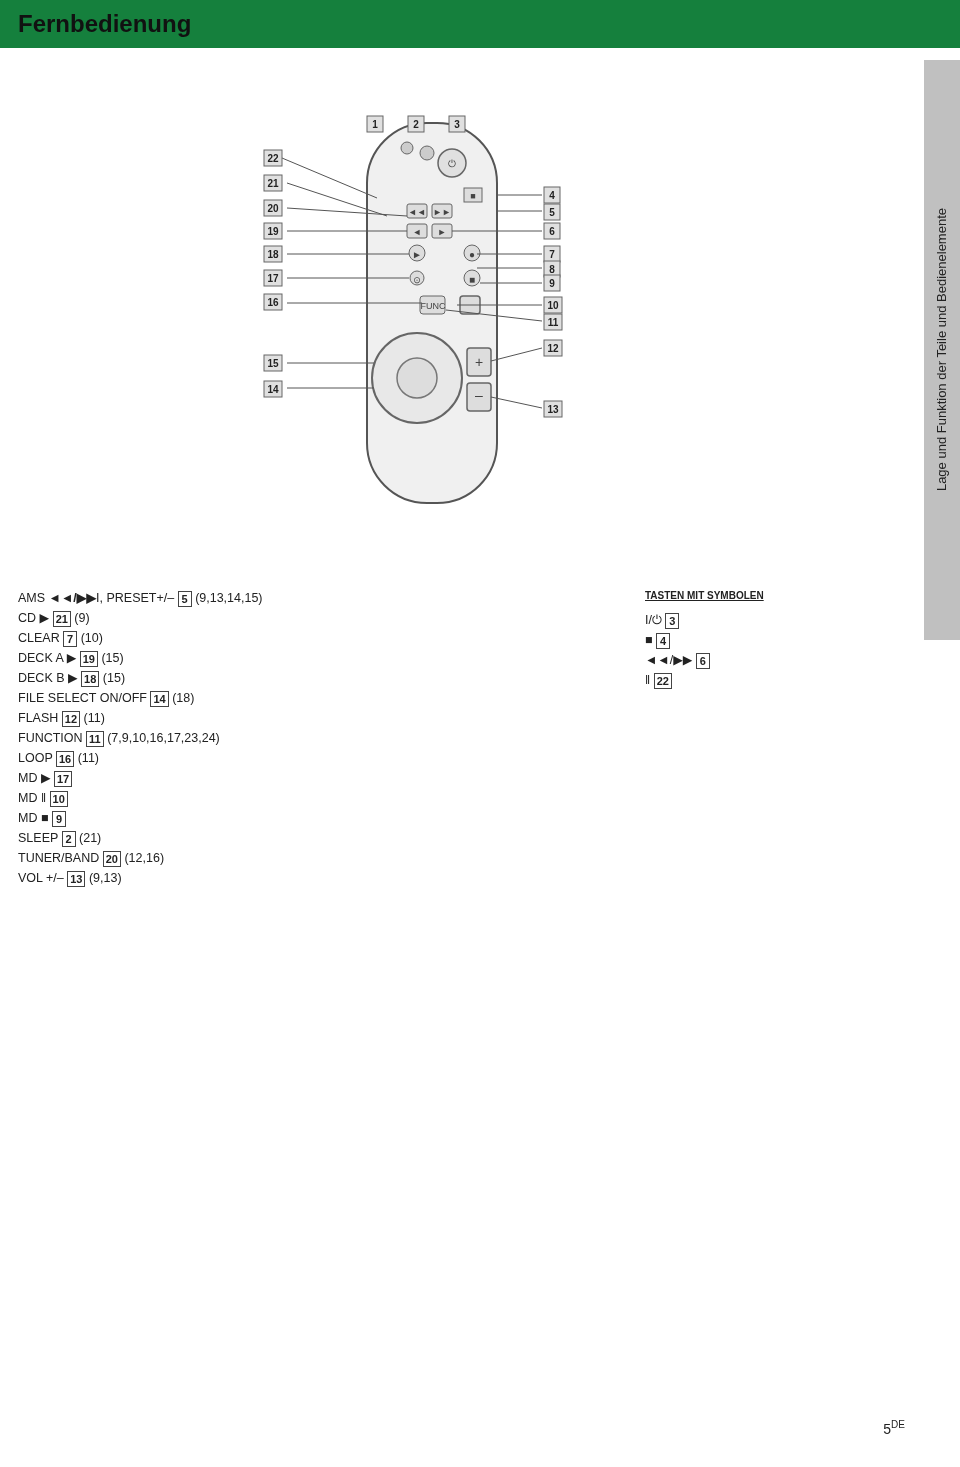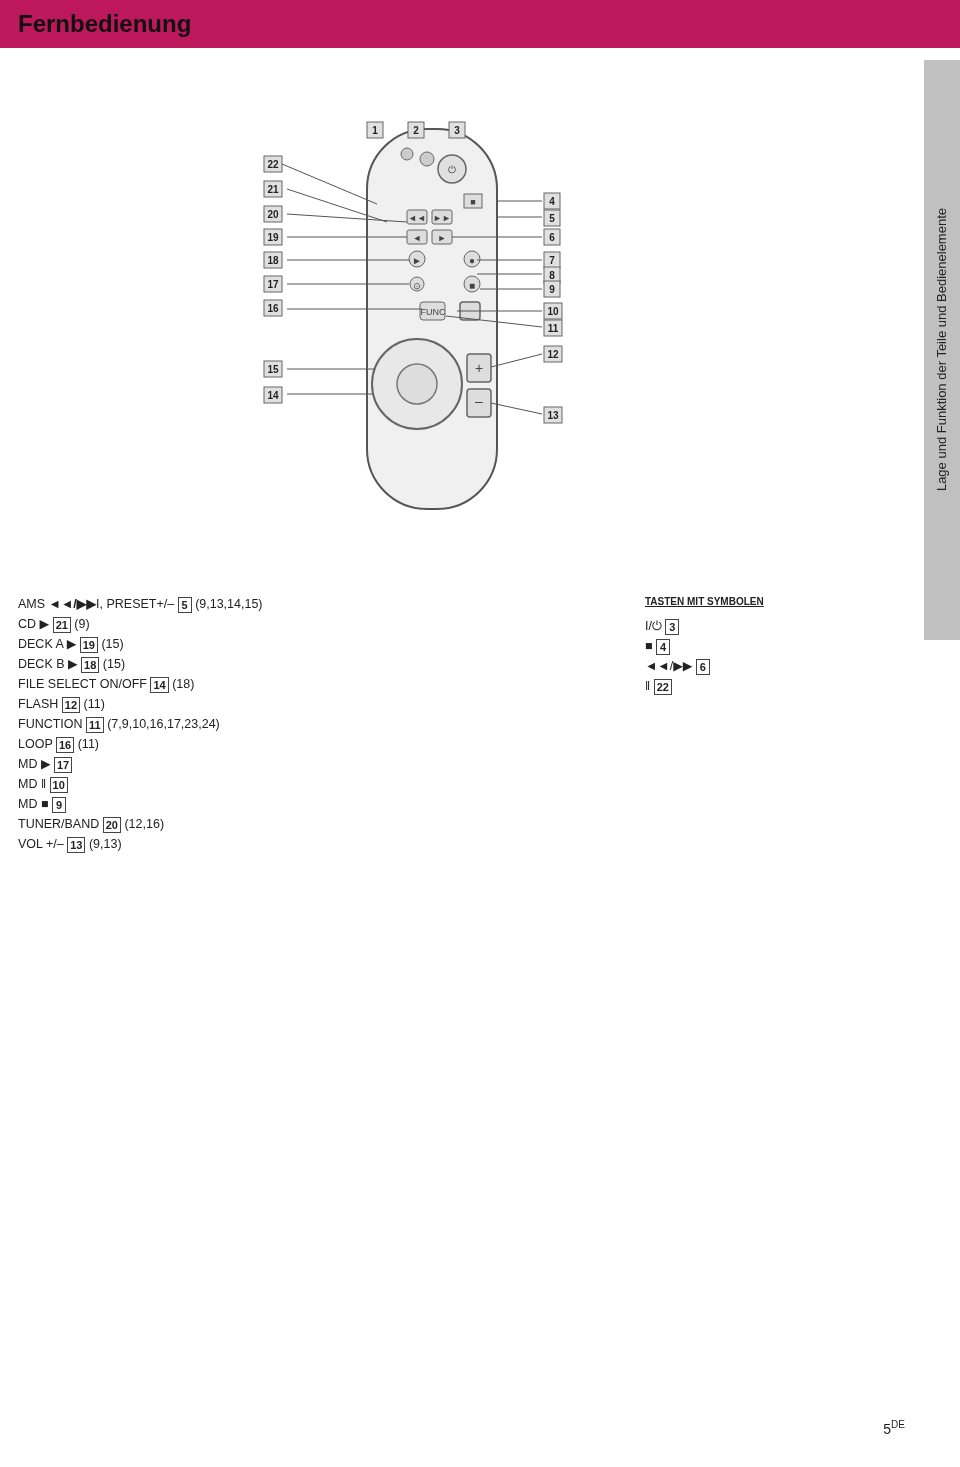--- a/index.html
+++ b/index.html
@@ -8,23 +8,23 @@
       min-height: 1467px;
       background: #fff;
       font-family: Arial, Helvetica, sans-serif;
       font-size: 13px;
       color: #222;
       position: relative;
     }
 
     
     .header-bar {
-      background: #be185d;
+      background: #15803d;
       padding: 10px 18px;
-      margin-bottom: 16px;
+      margin-bottom: 10px;
     }
     .header-bar h1 {
       font-size: 24px;
       font-weight: bold;
       color: #111;
     }
 
     
     .sidebar-tab {
       position: absolute;
@@ -303,29 +303,31 @@
 
       </svg>
     </div>
   </div>
 
   <div class="bottom-content">
 
     <div class="left-col">
       <p>AMS <strong>◄◄/▶▶</strong>I, PRESET+/– <span class="boxed">5</span> (9,13,14,15)</p>
       <p>CD ▶ <span class="boxed">21</span> (9)</p>
+      <p>CLEAR <span class="boxed">7</span> (10)</p>
       <p>DECK A ▶ <span class="boxed">19</span> (15)</p>
       <p>DECK B ▶ <span class="boxed">18</span> (15)</p>
       <p>FILE SELECT ON/OFF <span class="boxed">14</span> (18)</p>
       <p>FLASH <span class="boxed">12</span> (11)</p>
       <p>FUNCTION <span class="boxed">11</span> (7,9,10,16,17,23,24)</p>
       <p>LOOP <span class="boxed">16</span> (11)</p>
       <p>MD ▶ <span class="boxed">17</span></p>
       <p>MD ‖ <span class="boxed">10</span></p>
       <p>MD ■ <span class="boxed">9</span></p>
+      <p>SLEEP <span class="boxed">2</span> (21)</p>
       <p>TUNER/BAND <span class="boxed">20</span> (12,16)</p>
       <p>VOL +/– <span class="boxed">13</span> (9,13)</p>
     </div>
 
     <div class="right-col">
       <p class="section-title">TASTEN MIT SYMBOLEN</p>
       <p>I/⏻ <span class="boxed">3</span></p>
       <p>■ <span class="boxed">4</span></p>
       <p>◄◄/▶▶ <span class="boxed">6</span></p>
       <p>‖ <span class="boxed">22</span></p>

